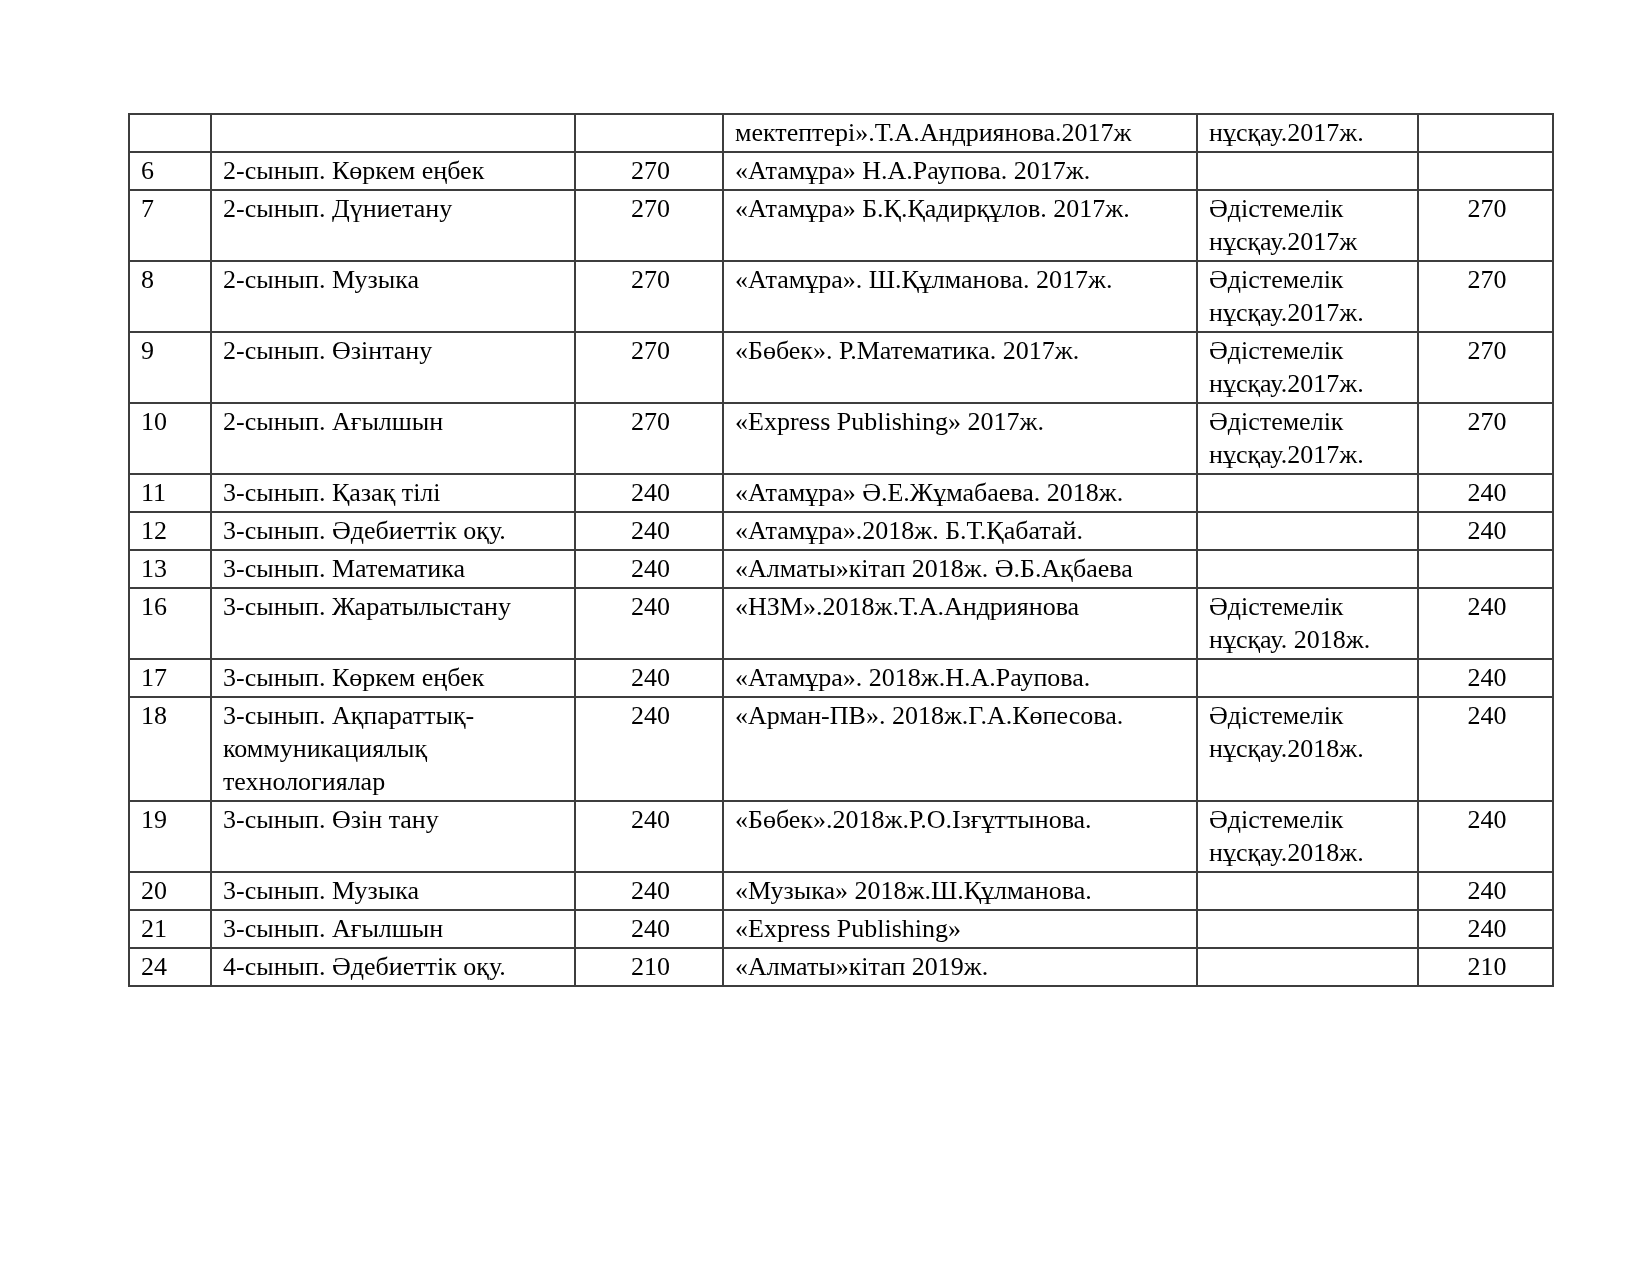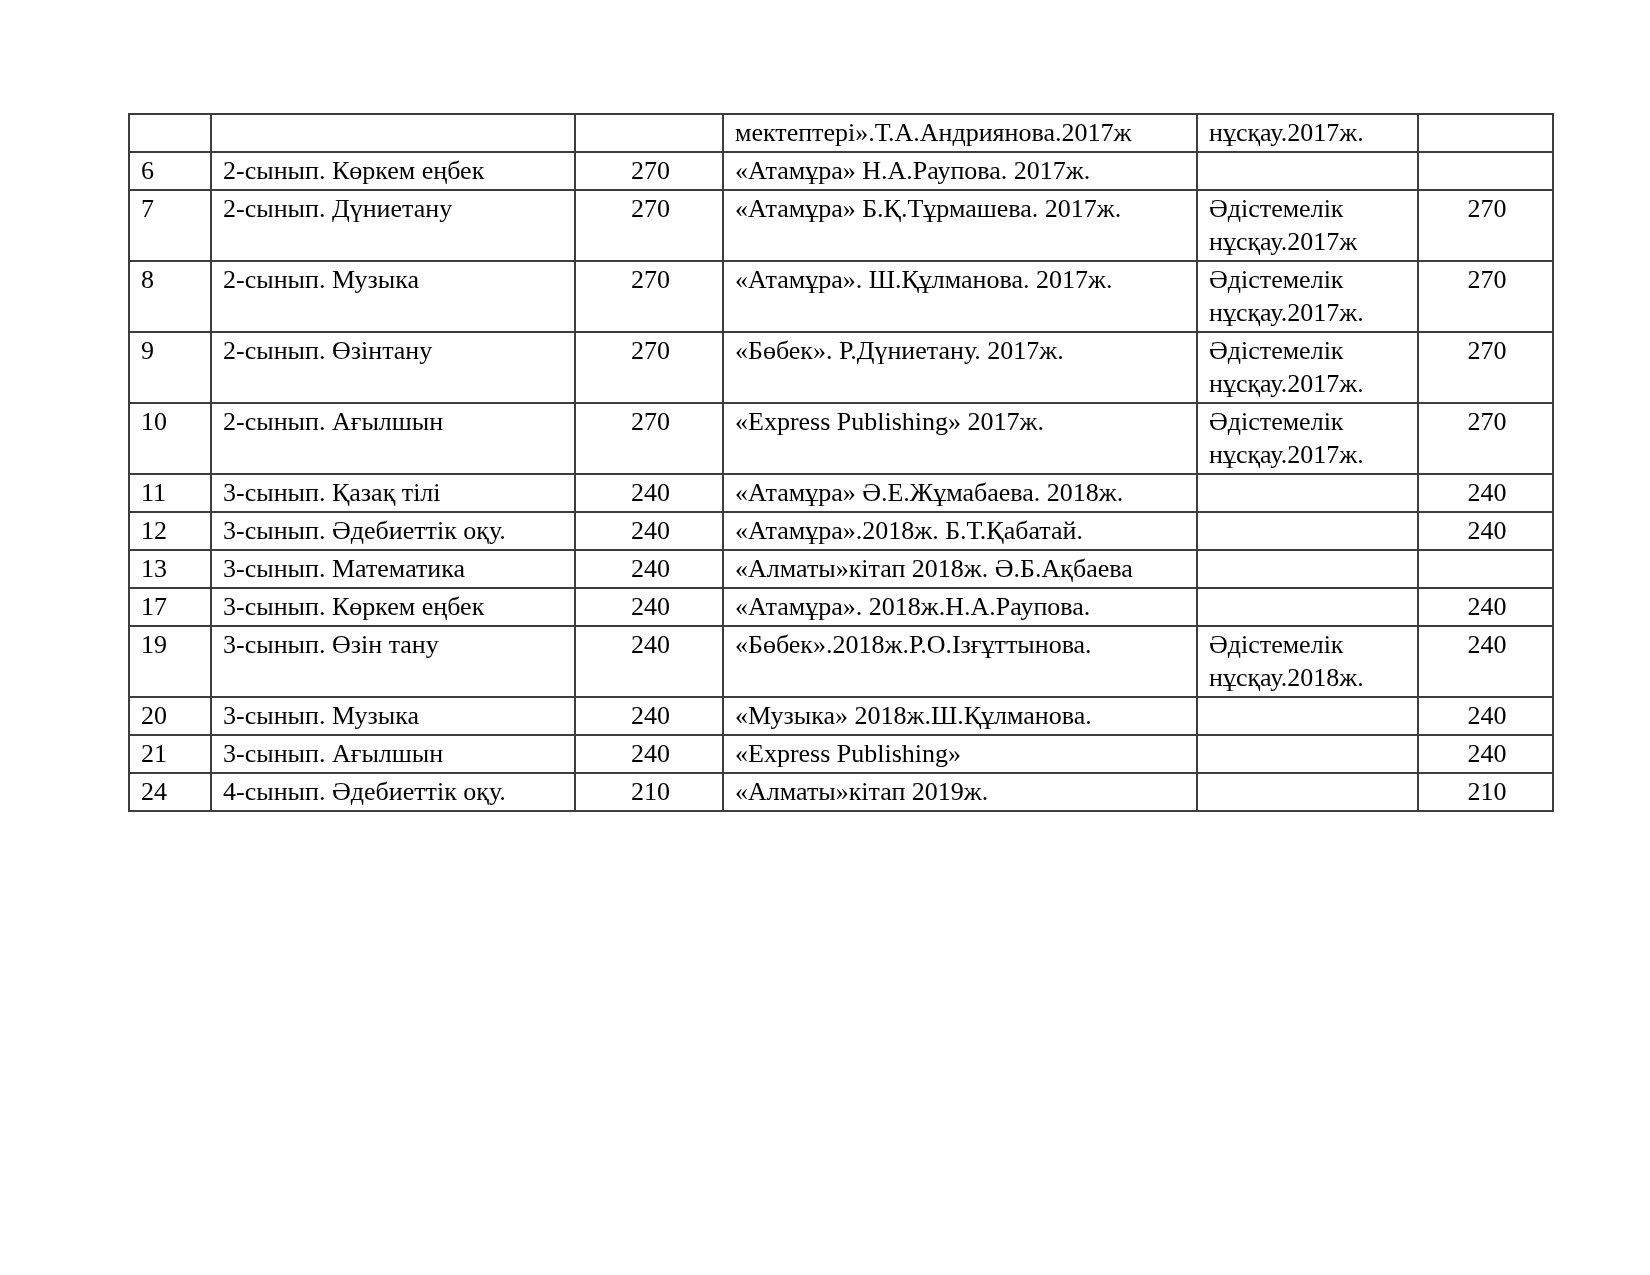--- a/index.html
+++ b/index.html
@@ -64,39 +64,39 @@
           <td class="c1">2-сынып. Көркем еңбек</td>
           <td class="c2">270</td>
           <td class="c3">«Атамұра» Н.А.Раупова. 2017ж.</td>
           <td class="c4"></td>
           <td class="c5"></td>
         </tr>
         <tr>
           <td class="c0">7</td>
           <td class="c1">2-сынып. Дүниетану</td>
           <td class="c2">270</td>
-          <td class="c3">«Атамұра» Б.Қ.Тұрмашева. 2017ж.</td>
+          <td class="c3">«Атамұра» Б.Қ.Қадирқұлов. 2017ж.</td>
           <td class="c4">Әдістемелік
 нұсқау.2017ж</td>
           <td class="c5">270</td>
         </tr>
         <tr>
           <td class="c0">8</td>
           <td class="c1">2-сынып. Музыка</td>
           <td class="c2">270</td>
           <td class="c3">«Атамұра». Ш.Құлманова. 2017ж.</td>
           <td class="c4">Әдістемелік
 нұсқау.2017ж.</td>
           <td class="c5">270</td>
         </tr>
         <tr>
           <td class="c0">9</td>
           <td class="c1">2-сынып. Өзінтану</td>
           <td class="c2">270</td>
-          <td class="c3">«Бөбек». Р.Дүниетану. 2017ж.</td>
+          <td class="c3">«Бөбек». Р.Математика. 2017ж.</td>
           <td class="c4">Әдістемелік
 нұсқау.2017ж.</td>
           <td class="c5">270</td>
         </tr>
         <tr>
           <td class="c0">10</td>
           <td class="c1">2-сынып. Ағылшын</td>
           <td class="c2">270</td>
           <td class="c3">«Express Publishing» 2017ж.</td>
           <td class="c4">Әдістемелік
@@ -121,25 +121,45 @@
         </tr>
         <tr>
           <td class="c0">13</td>
           <td class="c1">3-сынып. Математика</td>
           <td class="c2">240</td>
           <td class="c3">«Алматы»кітап 2018ж. Ә.Б.Ақбаева</td>
           <td class="c4"></td>
           <td class="c5"></td>
         </tr>
         <tr>
+          <td class="c0">16</td>
+          <td class="c1">3-сынып. Жаратылыстану</td>
+          <td class="c2">240</td>
+          <td class="c3">«НЗМ».2018ж.Т.А.Андриянова</td>
+          <td class="c4">Әдістемелік
+нұсқау. 2018ж.</td>
+          <td class="c5">240</td>
+        </tr>
+        <tr>
           <td class="c0">17</td>
           <td class="c1">3-сынып. Көркем еңбек</td>
           <td class="c2">240</td>
           <td class="c3">«Атамұра». 2018ж.Н.А.Раупова.</td>
           <td class="c4"></td>
+          <td class="c5">240</td>
+        </tr>
+        <tr>
+          <td class="c0">18</td>
+          <td class="c1">3-сынып. Ақпараттық-
+коммуникациялық
+технологиялар</td>
+          <td class="c2">240</td>
+          <td class="c3">«Арман-ПВ». 2018ж.Г.А.Көпесова.</td>
+          <td class="c4">Әдістемелік
+нұсқау.2018ж.</td>
           <td class="c5">240</td>
         </tr>
         <tr>
           <td class="c0">19</td>
           <td class="c1">3-сынып. Өзін тану</td>
           <td class="c2">240</td>
           <td class="c3">«Бөбек».2018ж.Р.О.Ізғұттынова.</td>
           <td class="c4">Әдістемелік
 нұсқау.2018ж.</td>
           <td class="c5">240</td>

